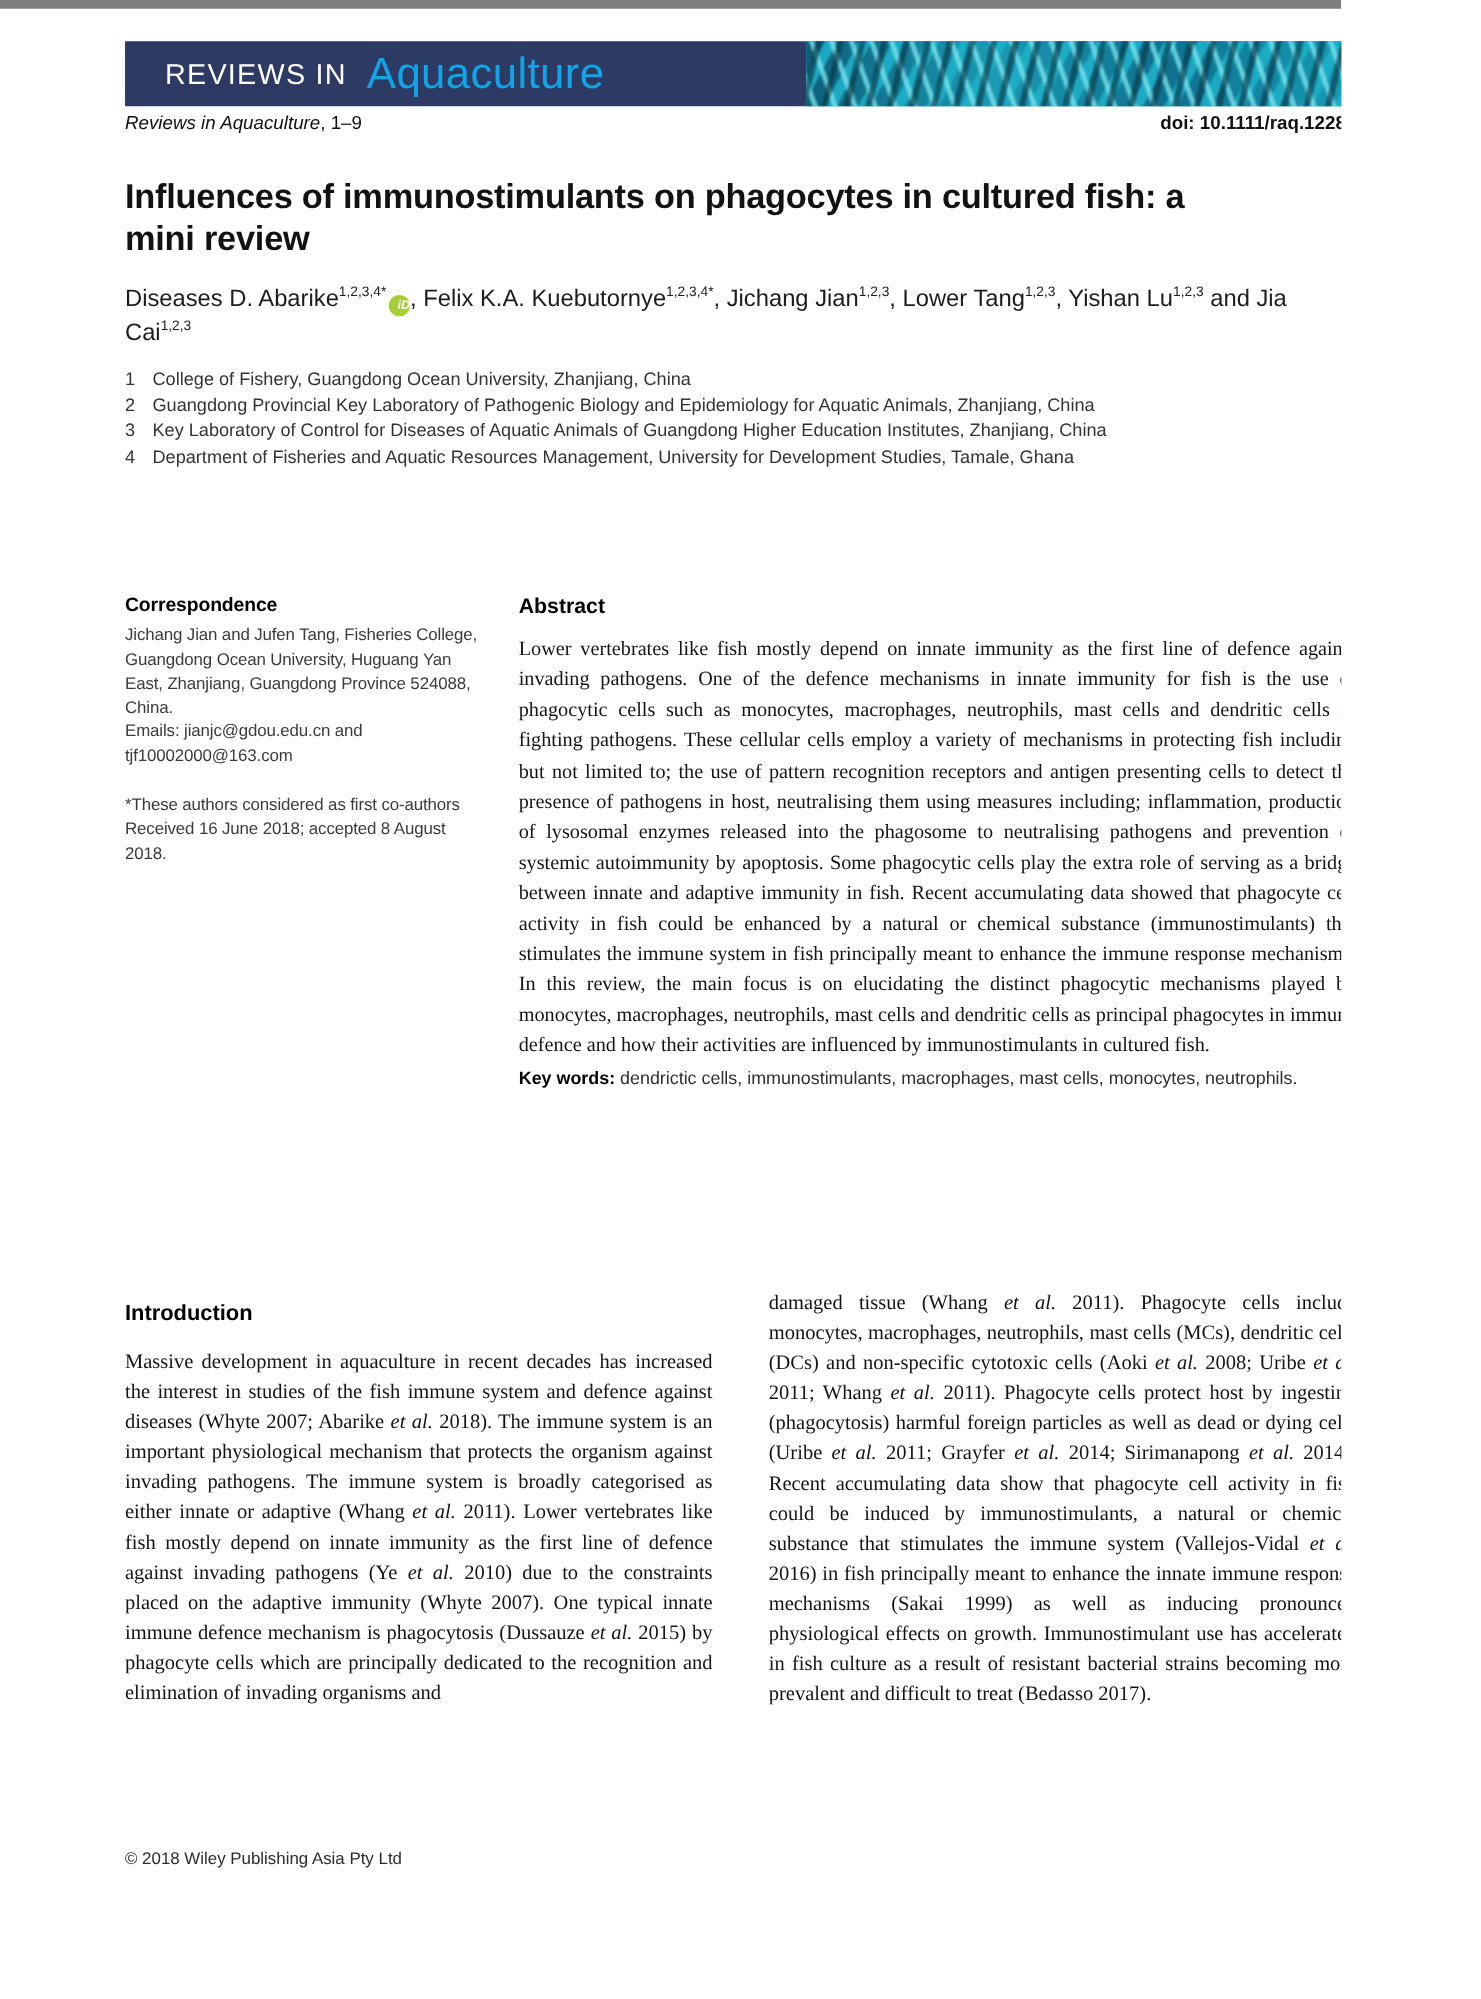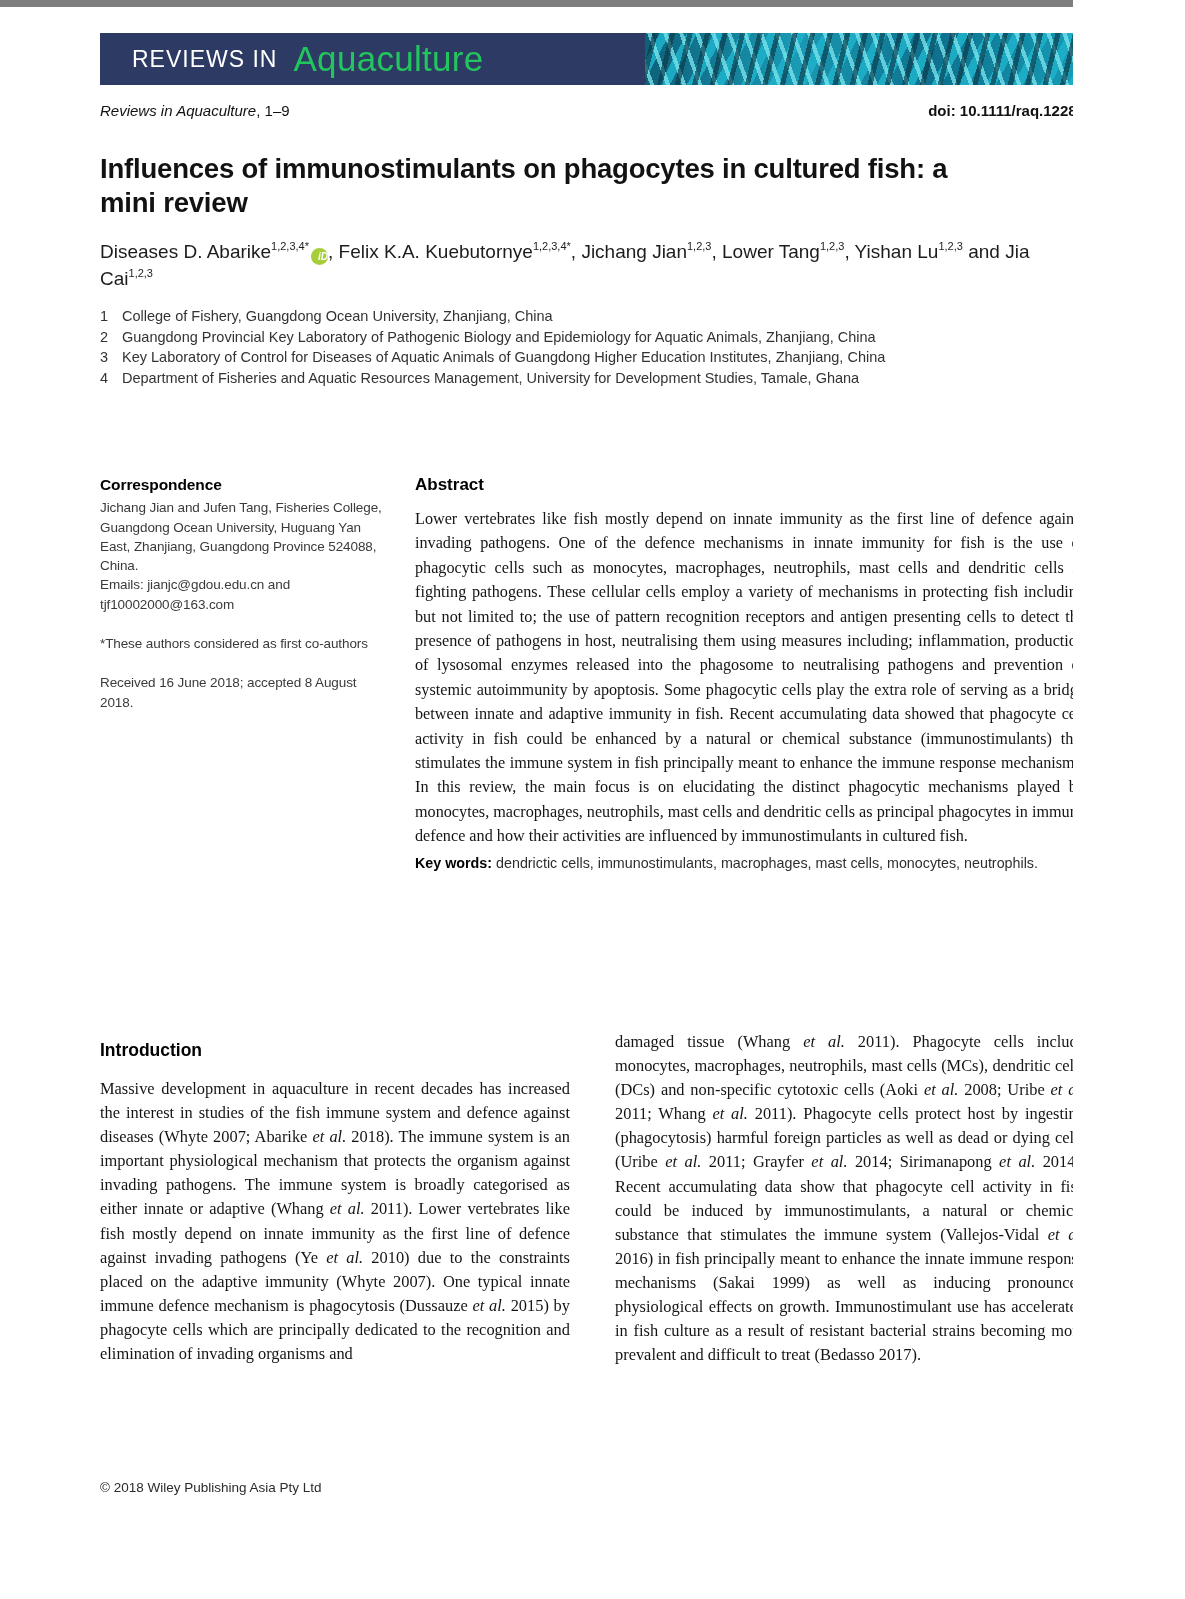--- a/index.html
+++ b/index.html
@@ -23,39 +23,39 @@
   .banner-left {
     background: var(--banner-navy, #2d3a63);
     flex: 0 0 545px;
     display: flex; align-items: center;
     padding-left: 32px; box-sizing: border-box;
   }
   .banner-reviews {
     color: #fff; font-size: 23px; font-weight: 400; letter-spacing: 1px;
   }
   .banner-aqua {
-    color: #22c55e; font-size: 35px; font-weight: 300; margin-left: 16px;
+    color: #0ea5e9; font-size: 35px; font-weight: 300; margin-left: 16px;
     letter-spacing: 0.3px;
   }
   .banner-photo {
     flex: 1 1 auto; position: relative; overflow: hidden;
     background-color: var(--photo-teal, #1694ae);
   }
   .banner-photo .streaks {
     position: absolute; inset: -8px;
     background-image:
       repeating-linear-gradient(104deg, rgba(10,56,71,0.65) 0 5px, rgba(10,56,71,0) 5px 17px),
       repeating-linear-gradient(70deg, rgba(125,230,238,0.75) 0 4px, rgba(125,230,238,0) 4px 15px),
       repeating-linear-gradient(118deg, rgba(30,175,200,0.9) 0 9px, rgba(30,175,200,0) 9px 24px),
       linear-gradient(90deg, #0d5d77, #1b9ab4 35%, #0e708d 65%, #17a0ba);
     filter: blur(0.7px);
   }
   .meta-row {
     display: flex; justify-content: space-between; align-items: baseline;
-    margin-top: 17px; font-size: 15px; color: #111;
+    margin-top: 5px; font-size: 15px; color: #111;
   }
   .journal-ref i { font-style: italic; }
   .doi-text { font-weight: 700; }
 
   .article-title {
     margin-top: 33px; max-width: 870px;
     font-size: 27.5px; line-height: 34px; font-weight: 700;
     letter-spacing: -0.2px; color: #121212;
   }
   .author-line {
@@ -74,21 +74,21 @@
   .aff-num { flex: 0 0 12px; margin-right: 10px; }
 
   
   .main-row { position: absolute; top: 475px; left: 100px; width: 985px; display: flex; }
   .corr-col {
     flex: 0 0 292px; margin-right: 23px;
     font-size: 13.5px; line-height: 19.3px; letter-spacing: -0.1px; color: #3a3a3a;
   }
   .corr-heading { font-size: 15.5px; font-weight: 700; color: #000; margin-bottom: 4px; }
   .corr-note { margin-top: 20px; }
-  .corr-received { margin-top: 20px; }
+  .corr-received { }
 
   .abs-col { flex: 1 1 auto; }
   .abs-heading { font-size: 17px; font-weight: 700; color: #000; }
   .abs-body {
     margin-top: 12px;
     font-family: "Liberation Serif", serif;
     font-size: 16.2px; line-height: 24.4px; text-align: justify; color: #141414;
   }
   .keywords {
     margin-top: 4px; font-size: 14.3px; line-height: 21px; text-align: justify; color: #2e2e2e;

